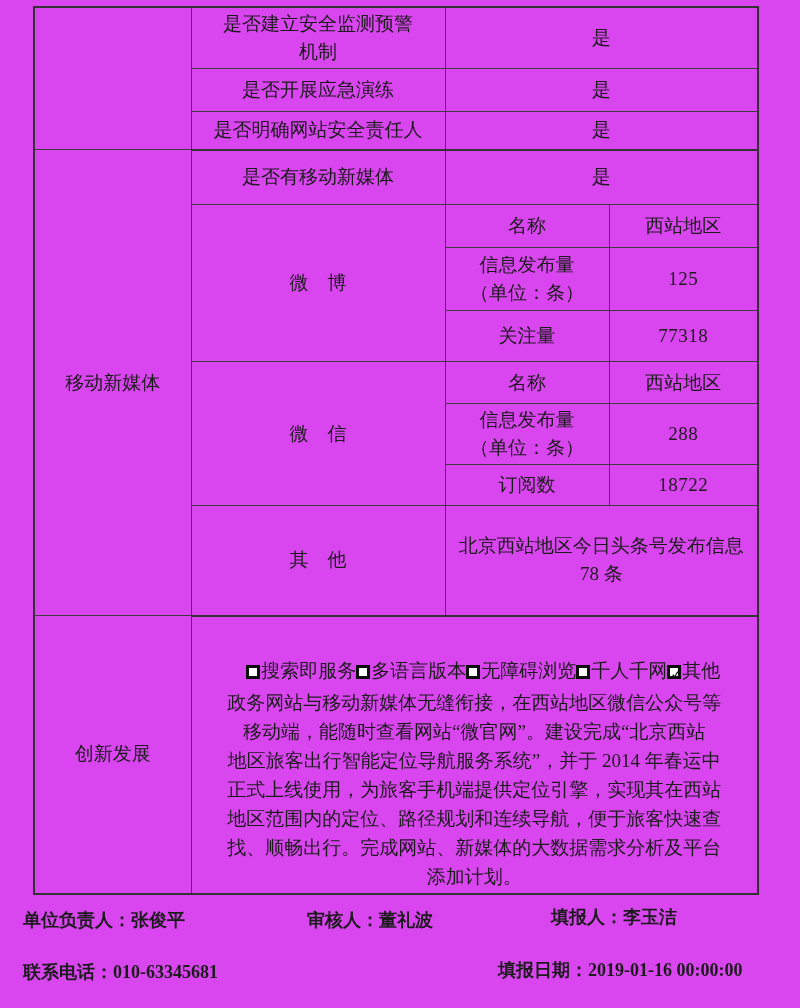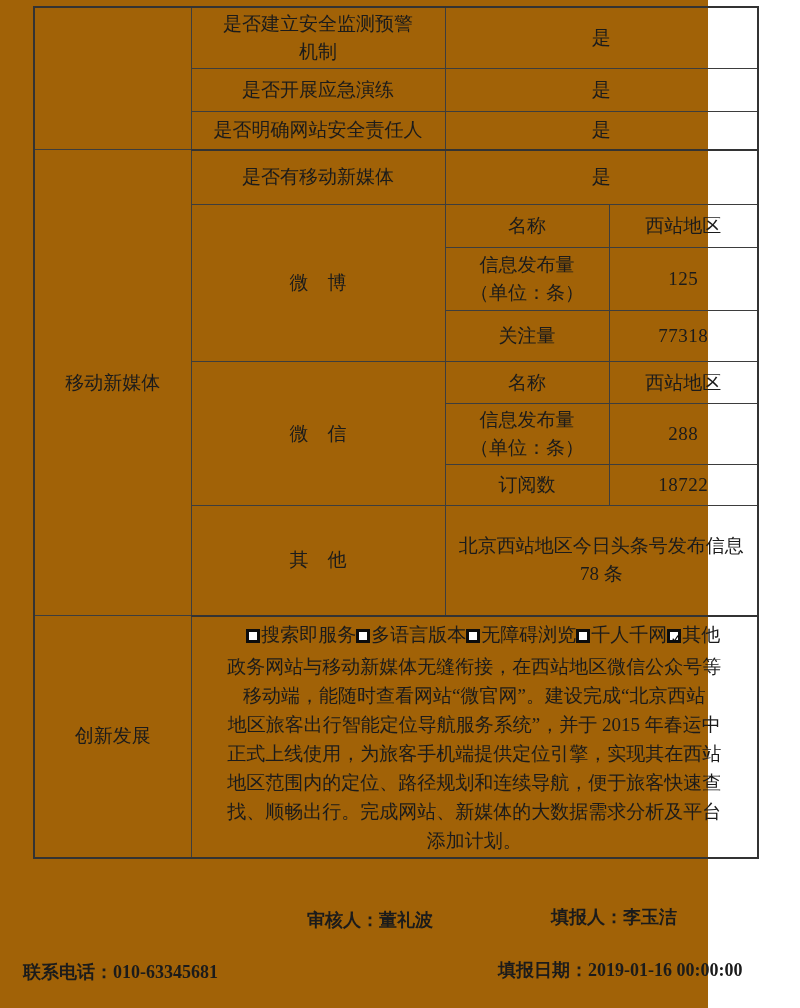--- a/index.html
+++ b/index.html
@@ -7,41 +7,41 @@
     --border-thick:#333333;
     --text:#1b1b1b;
   }
   *{margin:0;padding:0;box-sizing:border-box;}
   html,body{background:#ffffff;}
   body{
     width:800px;height:1008px;position:relative;
     font-family:"Liberation Serif","DejaVu Serif",serif;
     color:var(--text);
   }
-  .sheet{position:absolute;left:0;top:0;width:708px;height:1008px;background:#a16207;}
+  .sheet{position:absolute;left:0;top:0;width:800px;height:1008px;background:#d946ef;}
 
   table.report{
     position:absolute;left:33px;top:6px;width:724px;
     border-collapse:collapse;table-layout:fixed;
   }
   table.report td{
     border:1px solid var(--border);
     text-align:center;vertical-align:middle;
     font-size:19px;line-height:28px;
     padding:2px 4px;
   }
   table.report{border:2px solid var(--border-thick);}
   tr.sec-end td{border-bottom:2px solid var(--border-thick);}
   td.para-cell{vertical-align:top;text-align:left;padding:4px 8px 0 10px;}
 
   .two-line div{line-height:28px;}
   .num{letter-spacing:.5px;}
 
   
-  .cb-line{white-space:nowrap;line-height:31px;padding-left:18px;margin-bottom:2px;}
+  .cb-line{white-space:nowrap;line-height:31px;padding-left:18px;margin-bottom:2px;margin-top:36px;}
   .cb-box{
     display:inline-block;width:14px;height:14px;border:3px solid #0d0d0d;
     vertical-align:-2px;margin-right:1px;background:#fff;
     text-align:center;font-size:15px;line-height:13px;font-weight:bold;color:#0d0d0d;
     font-family:"DejaVu Sans",sans-serif;
   }
   .cb-item{margin:0;}
   .d-line{
     display:block;line-height:29px;
     text-underline-offset:5px;text-decoration-thickness:1px;
@@ -124,28 +124,29 @@
     </tr>
 
     <tr style="height:239px">
       <td>创新发展</td>
       <td colspan="3" class="para-cell">
         <div class="cb-line">
           <span class="cb-item"><span class="cb-box"></span><span>搜索即服务</span></span><span class="cb-item"><span class="cb-box"></span><span>多语言版本</span></span><span class="cb-item"><span class="cb-box"></span><span>无障碍浏览</span></span><span class="cb-item"><span class="cb-box"></span><span>千人千网</span></span><span class="cb-item"><span class="cb-box">✓</span><span>其他</span></span>
         </div>
         <span class="d-line">政务网站与移动新媒体无缝衔接，在西站地区微信公众号等</span>
         <span class="d-line">移动端，能随时查看网站“微官网”。建设完成“北京西站</span>
-        <span class="d-line">地区旅客出行智能定位导航服务系统”，并于 2015 年春运中</span>
+        <span class="d-line">地区旅客出行智能定位导航服务系统”，并于 2014 年春运中</span>
         <span class="d-line">正式上线使用，为旅客手机端提供定位引擎，实现其在西站</span>
         <span class="d-line">地区范围内的定位、路径规划和连续导航，便于旅客快速查</span>
         <span class="d-line">找、顺畅出行。完成网站、新媒体的大数据需求分析及平台</span>
         <span class="d-line">添加计划。</span>
       </td>
     </tr>
   </tbody>
     </table>
 
+  <div class="foot" style="left:23px;top:908px"><span>单位负责人：</span><span>张俊平</span></div>
   <div class="foot" style="left:307px;top:908px"><span>审核人：</span><span>董礼波</span></div>
   <div class="foot" style="left:551px;top:905px"><span>填报人：</span><span>李玉洁</span></div>
   <div class="foot" style="left:23px;top:960px"><span>联系电话：</span><span>010-63345681</span></div>
   <div class="foot" style="left:498px;top:958px"><span>填报日期：</span><span>2019-01-16 00:00:00</span></div>
 
 </div>
 
 </body></html>

